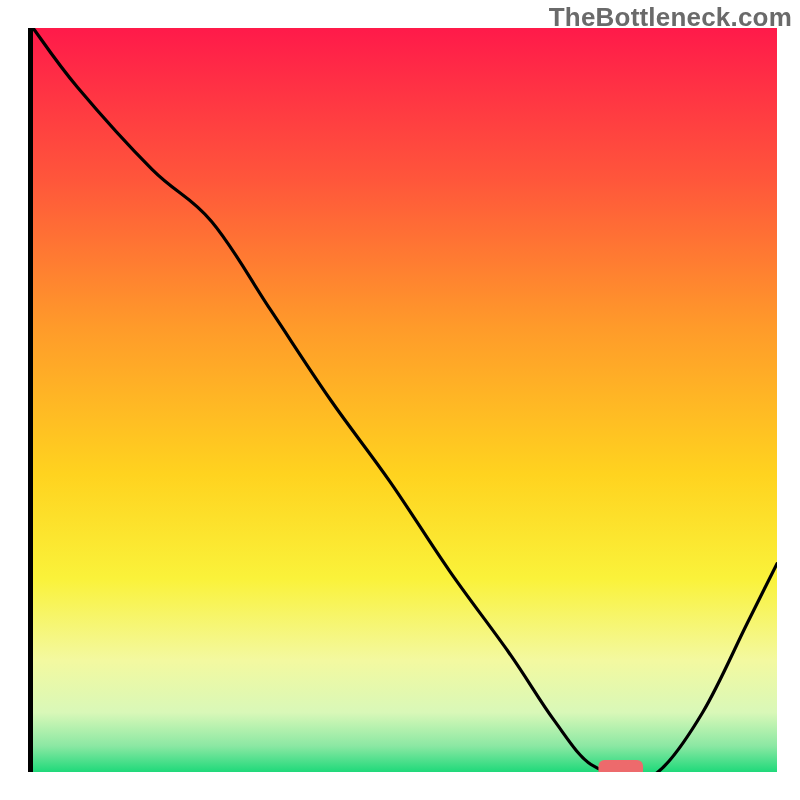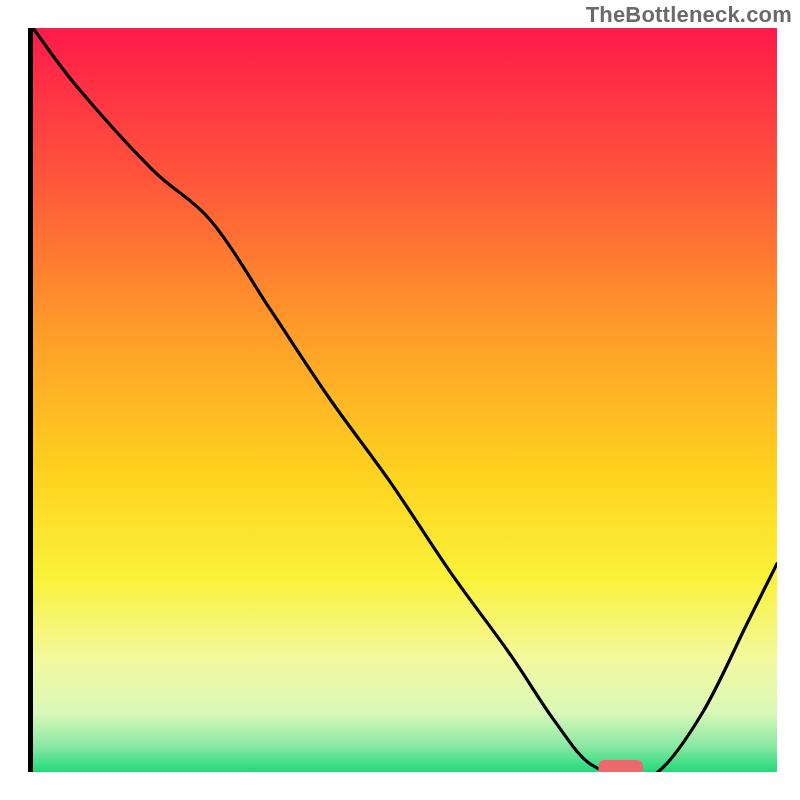--- a/index.html
+++ b/index.html
@@ -8,21 +8,21 @@
     width: 800px;
     height: 800px;
     background: #ffffff;
     font-family: Arial, Helvetica, sans-serif;
     overflow: hidden;
   }
   .watermark {
     position: absolute;
     top: 2px;
     right: 8px;
-    font-size: 22px;
+    font-size: 26px;
     font-weight: 600;
     color: #6a6a6a;
     letter-spacing: 0.2px;
     z-index: 20;
   }
   .plot-frame {
     position: absolute;
     top: 28px;
     left: 28px;
     width: 744px;

